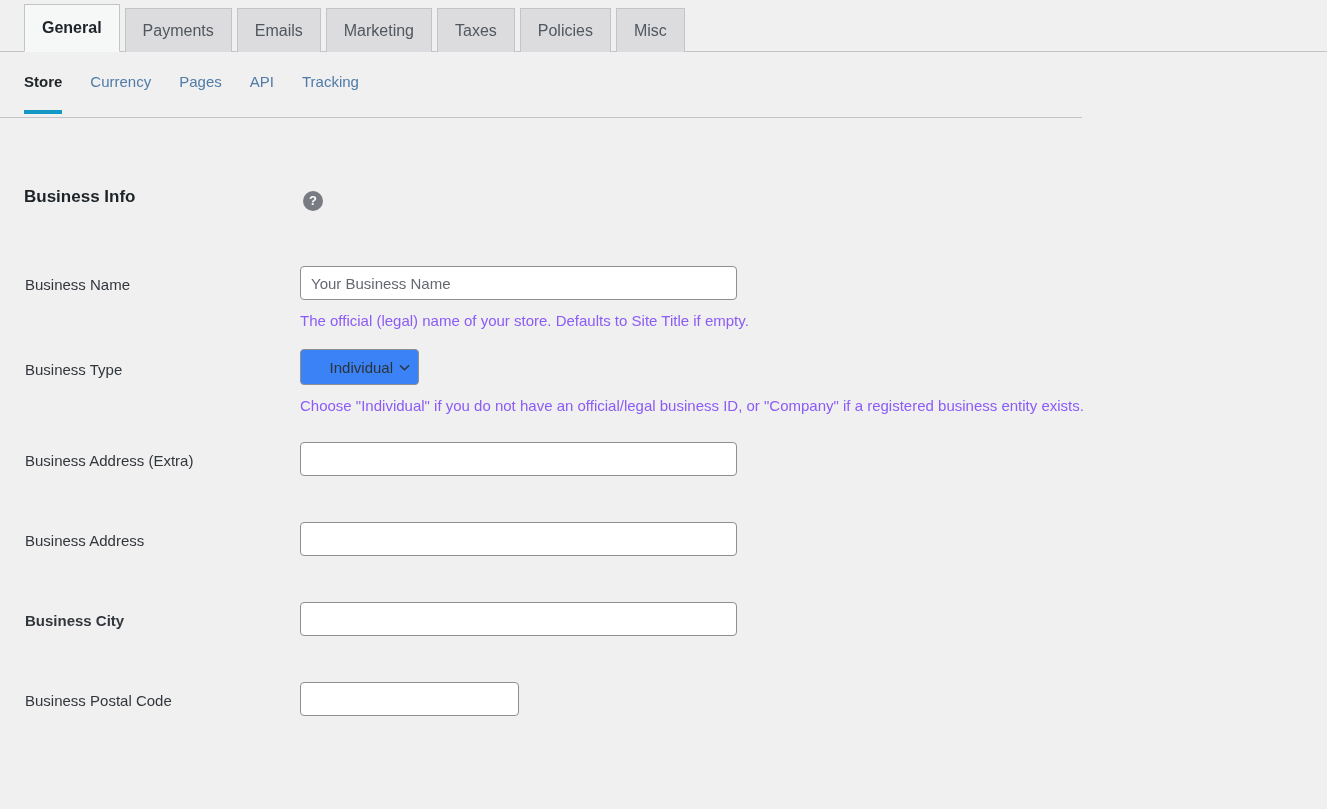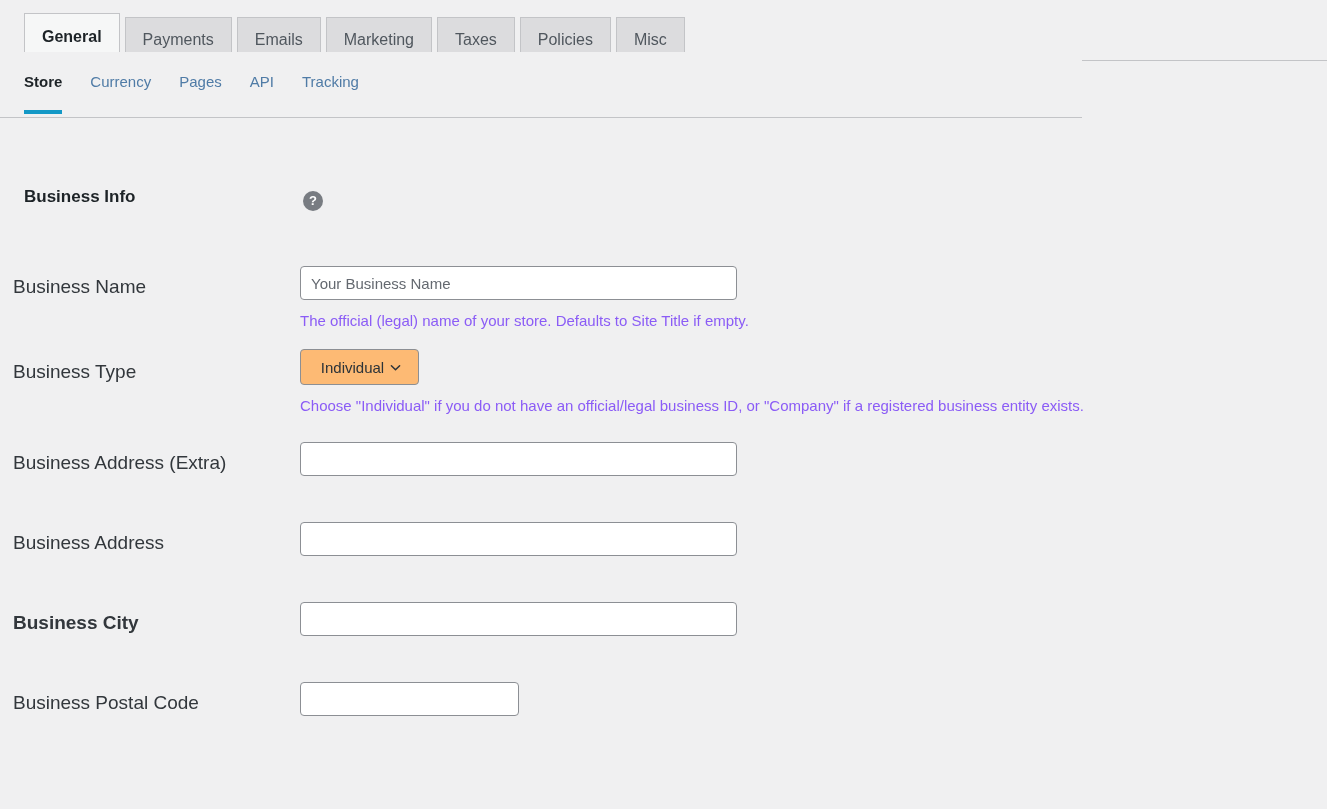--- a/index.html
+++ b/index.html
@@ -13,21 +13,21 @@
     font-family: "Liberation Sans", sans-serif;
     color: #32373c;
     overflow: hidden;
     position: relative;
   }
 
   
   .tab-bar {
     position: absolute;
     left: 0;
-    top: 9px;
+    top: 0;
     width: 1327px;
     height: 52px;
     box-sizing: border-box;
     border-bottom: 1px solid #c3c4c7;
     background: #f0f0f1;
     padding-left: 24px;
     display: flex;
     align-items: flex-end;
   }
   .tab {
@@ -131,22 +131,22 @@
     text-align: center;
     cursor: pointer;
     user-select: none;
   }
 
   .field-row {
     position: relative;
   }
   .field-label {
     position: absolute;
-    left: 13px;
-    font-size: 19px;
+    left: 25px;
+    font-size: 15px;
     line-height: 1;
     color: #32373c;
     white-space: nowrap;
   }
   .field-control {
     position: absolute;
     left: 300px;
   }
   .text-input {
     box-sizing: border-box;
@@ -165,26 +165,26 @@
     opacity: 1;
   }
   .text-input.wide { width: 437px; }
   .text-input.short { width: 219px; }
 
   .select-box {
     box-sizing: border-box;
     height: 36px;
     width: 119px;
     padding: 0 8px 0 11px;
-    background: #fdba74;
+    background: #3b82f6;
     border: 1px solid #8c8f94;
     border-radius: 4px;
     display: flex;
     align-items: center;
-    justify-content: center;
+    justify-content: flex-end;
     font-size: 15px;
     color: #2c3338;
     cursor: pointer;
     user-select: none;
   }
   .chevron {
     width: 11px;
     height: 11px;
     margin-left: 6px;
     flex: none;

